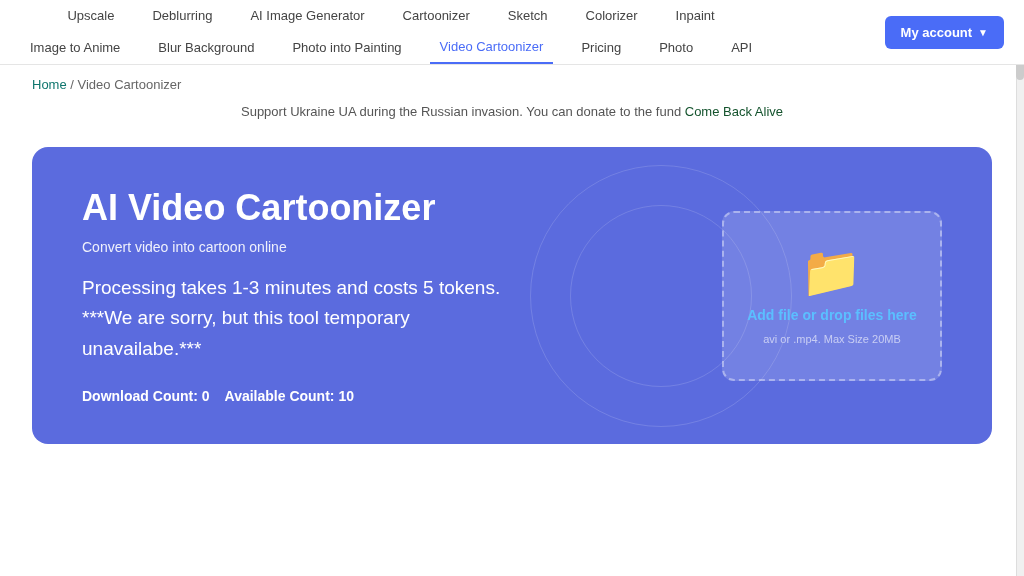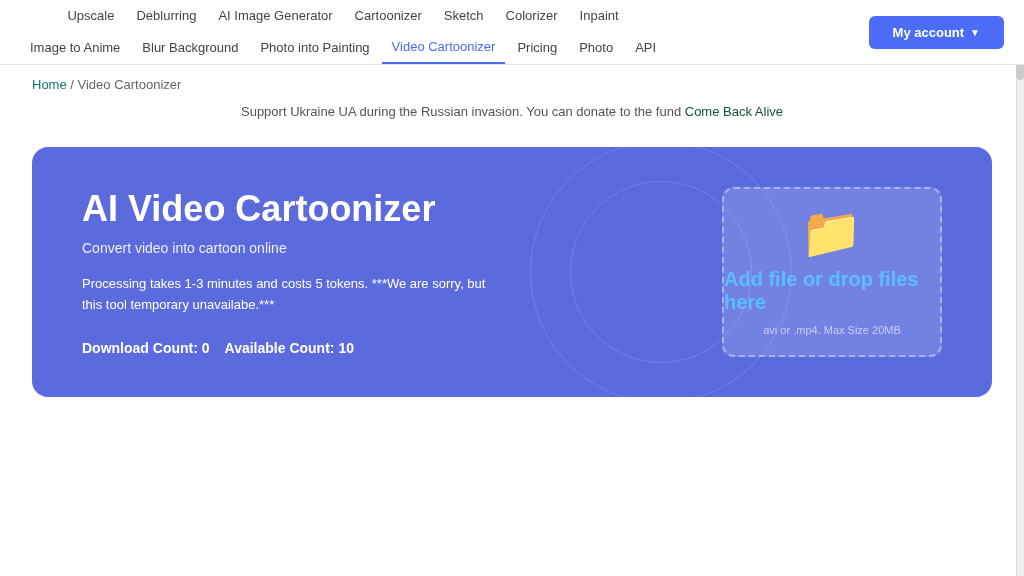--- a/index.html
+++ b/index.html
@@ -8,30 +8,30 @@
     
     .header { background: #fff; border-bottom: 1px solid #e5e5e5; padding: 0 20px; position: sticky; top: 0; z-index: 100; }
     .header-inner { max-width: 1000px; margin: 0 auto; display: flex; align-items: center; justify-content: space-between; }
     .logo-area { display: flex; align-items: center; gap: 4px; padding: 10px 0; flex-shrink: 0; }
     .logo-box { background: #4a6cf7; border-radius: 6px; width: 32px; height: 32px; display: flex; align-items: center; justify-content: center; }
     .logo-box span { color: #fff; font-weight: 900; font-size: 14px; }
     .logo-text { font-size: 20px; font-weight: 700; color: #333; }
     .logo-text .up { color: #4a6cf7; }
 
     .nav-area { display: flex; flex-direction: column; align-items: center; }
-    .nav-row { display: flex; gap: 2px; align-items: center; }
+    .nav-row { display: flex; gap: 18px; align-items: center; }
     .nav-row a {
       color: #444; text-decoration: none; font-size: 13px; padding: 8px 10px; display: block;
       white-space: nowrap;
     }
     .nav-row a.active { color: #4a6cf7; border-bottom: 2px solid #4a6cf7; }
 
     .my-account-btn {
       background: #4a6cf7; color: #fff; border: none; border-radius: 6px;
-      padding: 9px 24px; font-size: 13px; cursor: pointer; display: flex; align-items: center; gap: 6px;
+      padding: 9px 16px; font-size: 13px; cursor: pointer; display: flex; align-items: center; gap: 6px;
       white-space: nowrap; font-weight: 600;
     }
     .my-account-btn .chevron { font-size: 10px; }
 
     
     .breadcrumb-area { max-width: 1000px; margin: 12px auto; padding: 0 20px; color: #666; font-size: 13px; }
     .breadcrumb-area a { color: #0f766e; text-decoration: none; }
 
     
     .banner { max-width: 1000px; margin: 8px auto; padding: 0 20px; text-align: center; font-size: 13px; color: #555; }
@@ -63,33 +63,33 @@
       right: 240px; top: 50%;
       transform: translateY(-50%);
       width: 180px; height: 180px;
       border-radius: 50%;
       border: 1px solid rgba(255,255,255,0.15);
     }
 
     .card-left { flex: 1; color: #fff; z-index: 1; }
     .card-left h1 { font-size: 36px; font-weight: 900; margin-bottom: 10px; }
     .card-left .subtitle { font-size: 14px; opacity: 0.9; margin-bottom: 18px; }
-    .card-left .description { font-size: 13px; line-height: 1.6; max-width: 420px; margin-bottom: 24px; }
+    .card-left .description { font-size: 19px; line-height: 1.6; max-width: 420px; margin-bottom: 24px; }
     .card-left .counts { display: flex; gap: 15px; }
     .card-left .count-item { font-size: 14px; font-weight: 700; }
 
     .card-right { z-index: 1; }
     .upload-zone {
       background: rgba(255,255,255,0.15); border: 2px dashed rgba(255,255,255,0.4);
       border-radius: 12px; width: 220px; height: 170px;
       display: flex; flex-direction: column; align-items: center; justify-content: center;
       gap: 10px; cursor: pointer;
     }
     .folder-icon { font-size: 50px; color: #f5c542; line-height: 1; }
-    .upload-main-text { color: #a0d0ff; font-size: 20px; }
+    .upload-main-text { color: #a0d0ff; font-size: 14px; }
     .upload-main-text span { color: #5bbfff; font-weight: 600; }
     .upload-sub-text { color: rgba(255,255,255,0.6); font-size: 11px; }
 
     
     .scrollbar-track {
       position: absolute; right: 0; top: 0; bottom: 0; width: 8px;
       background: #f0f0f0; border-left: 1px solid #ddd;
     }
     .scrollbar-thumb {
       position: absolute; top: 0; right: 0; width: 8px; height: 80px;

